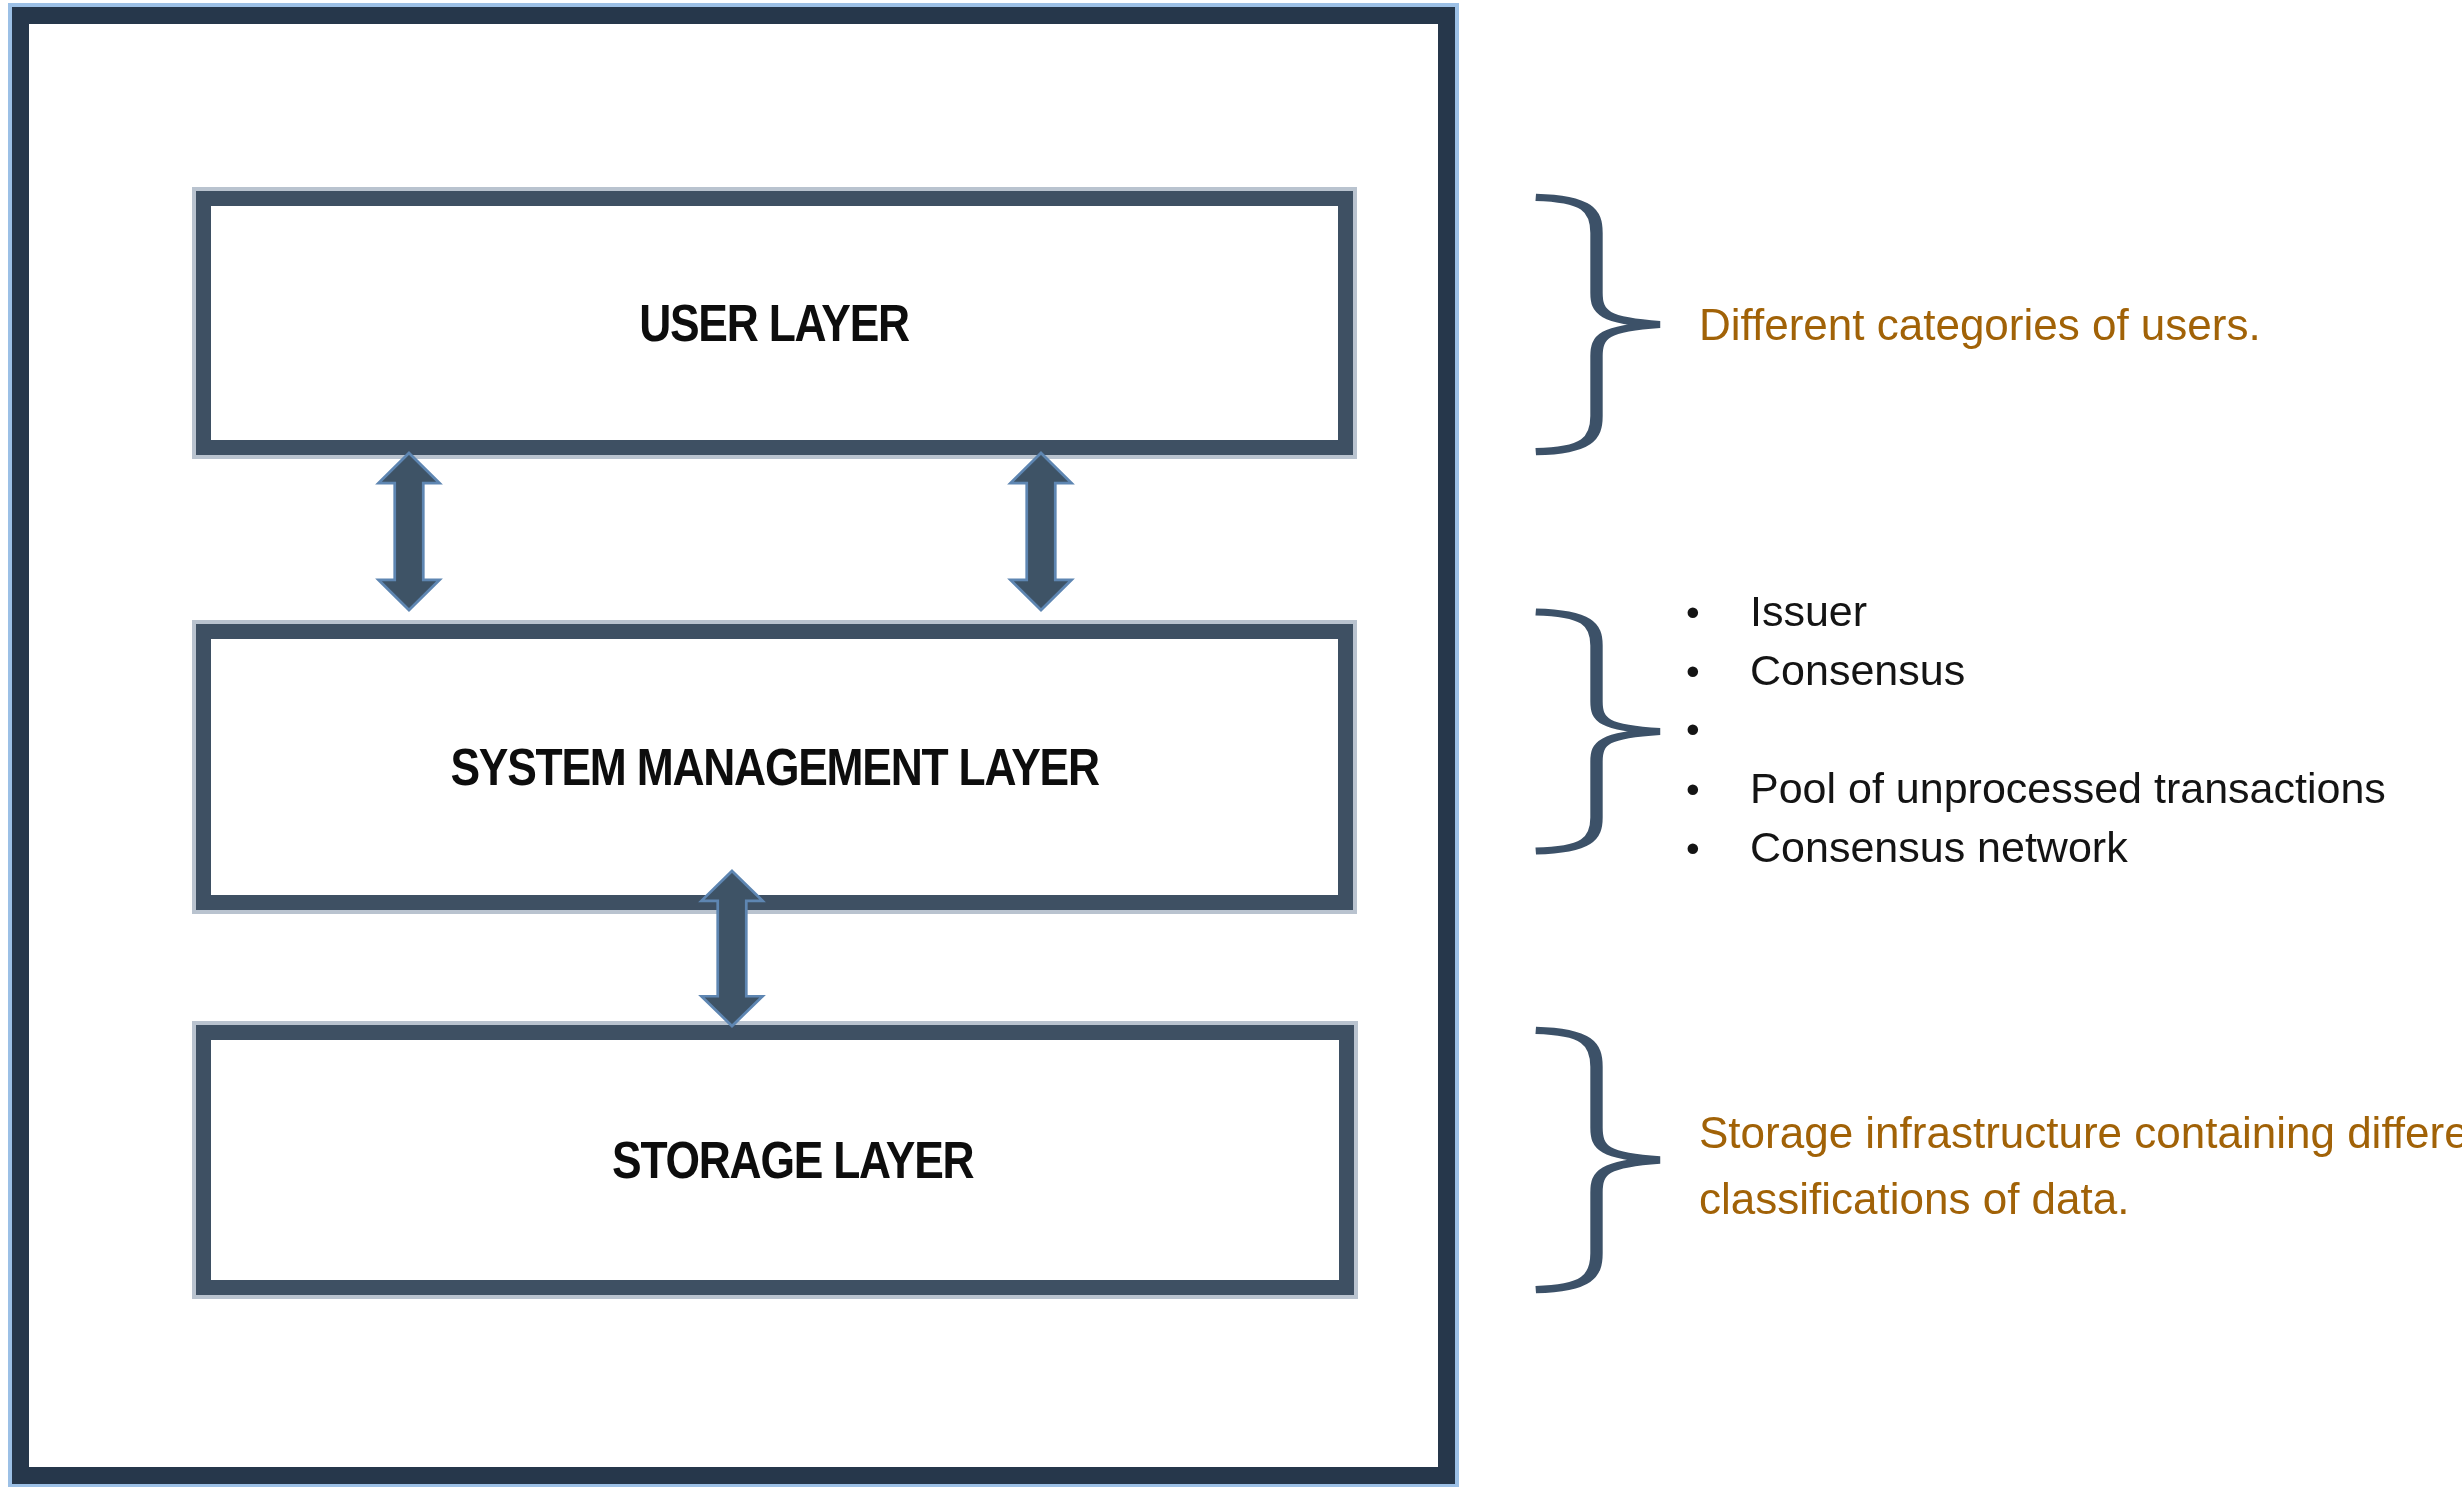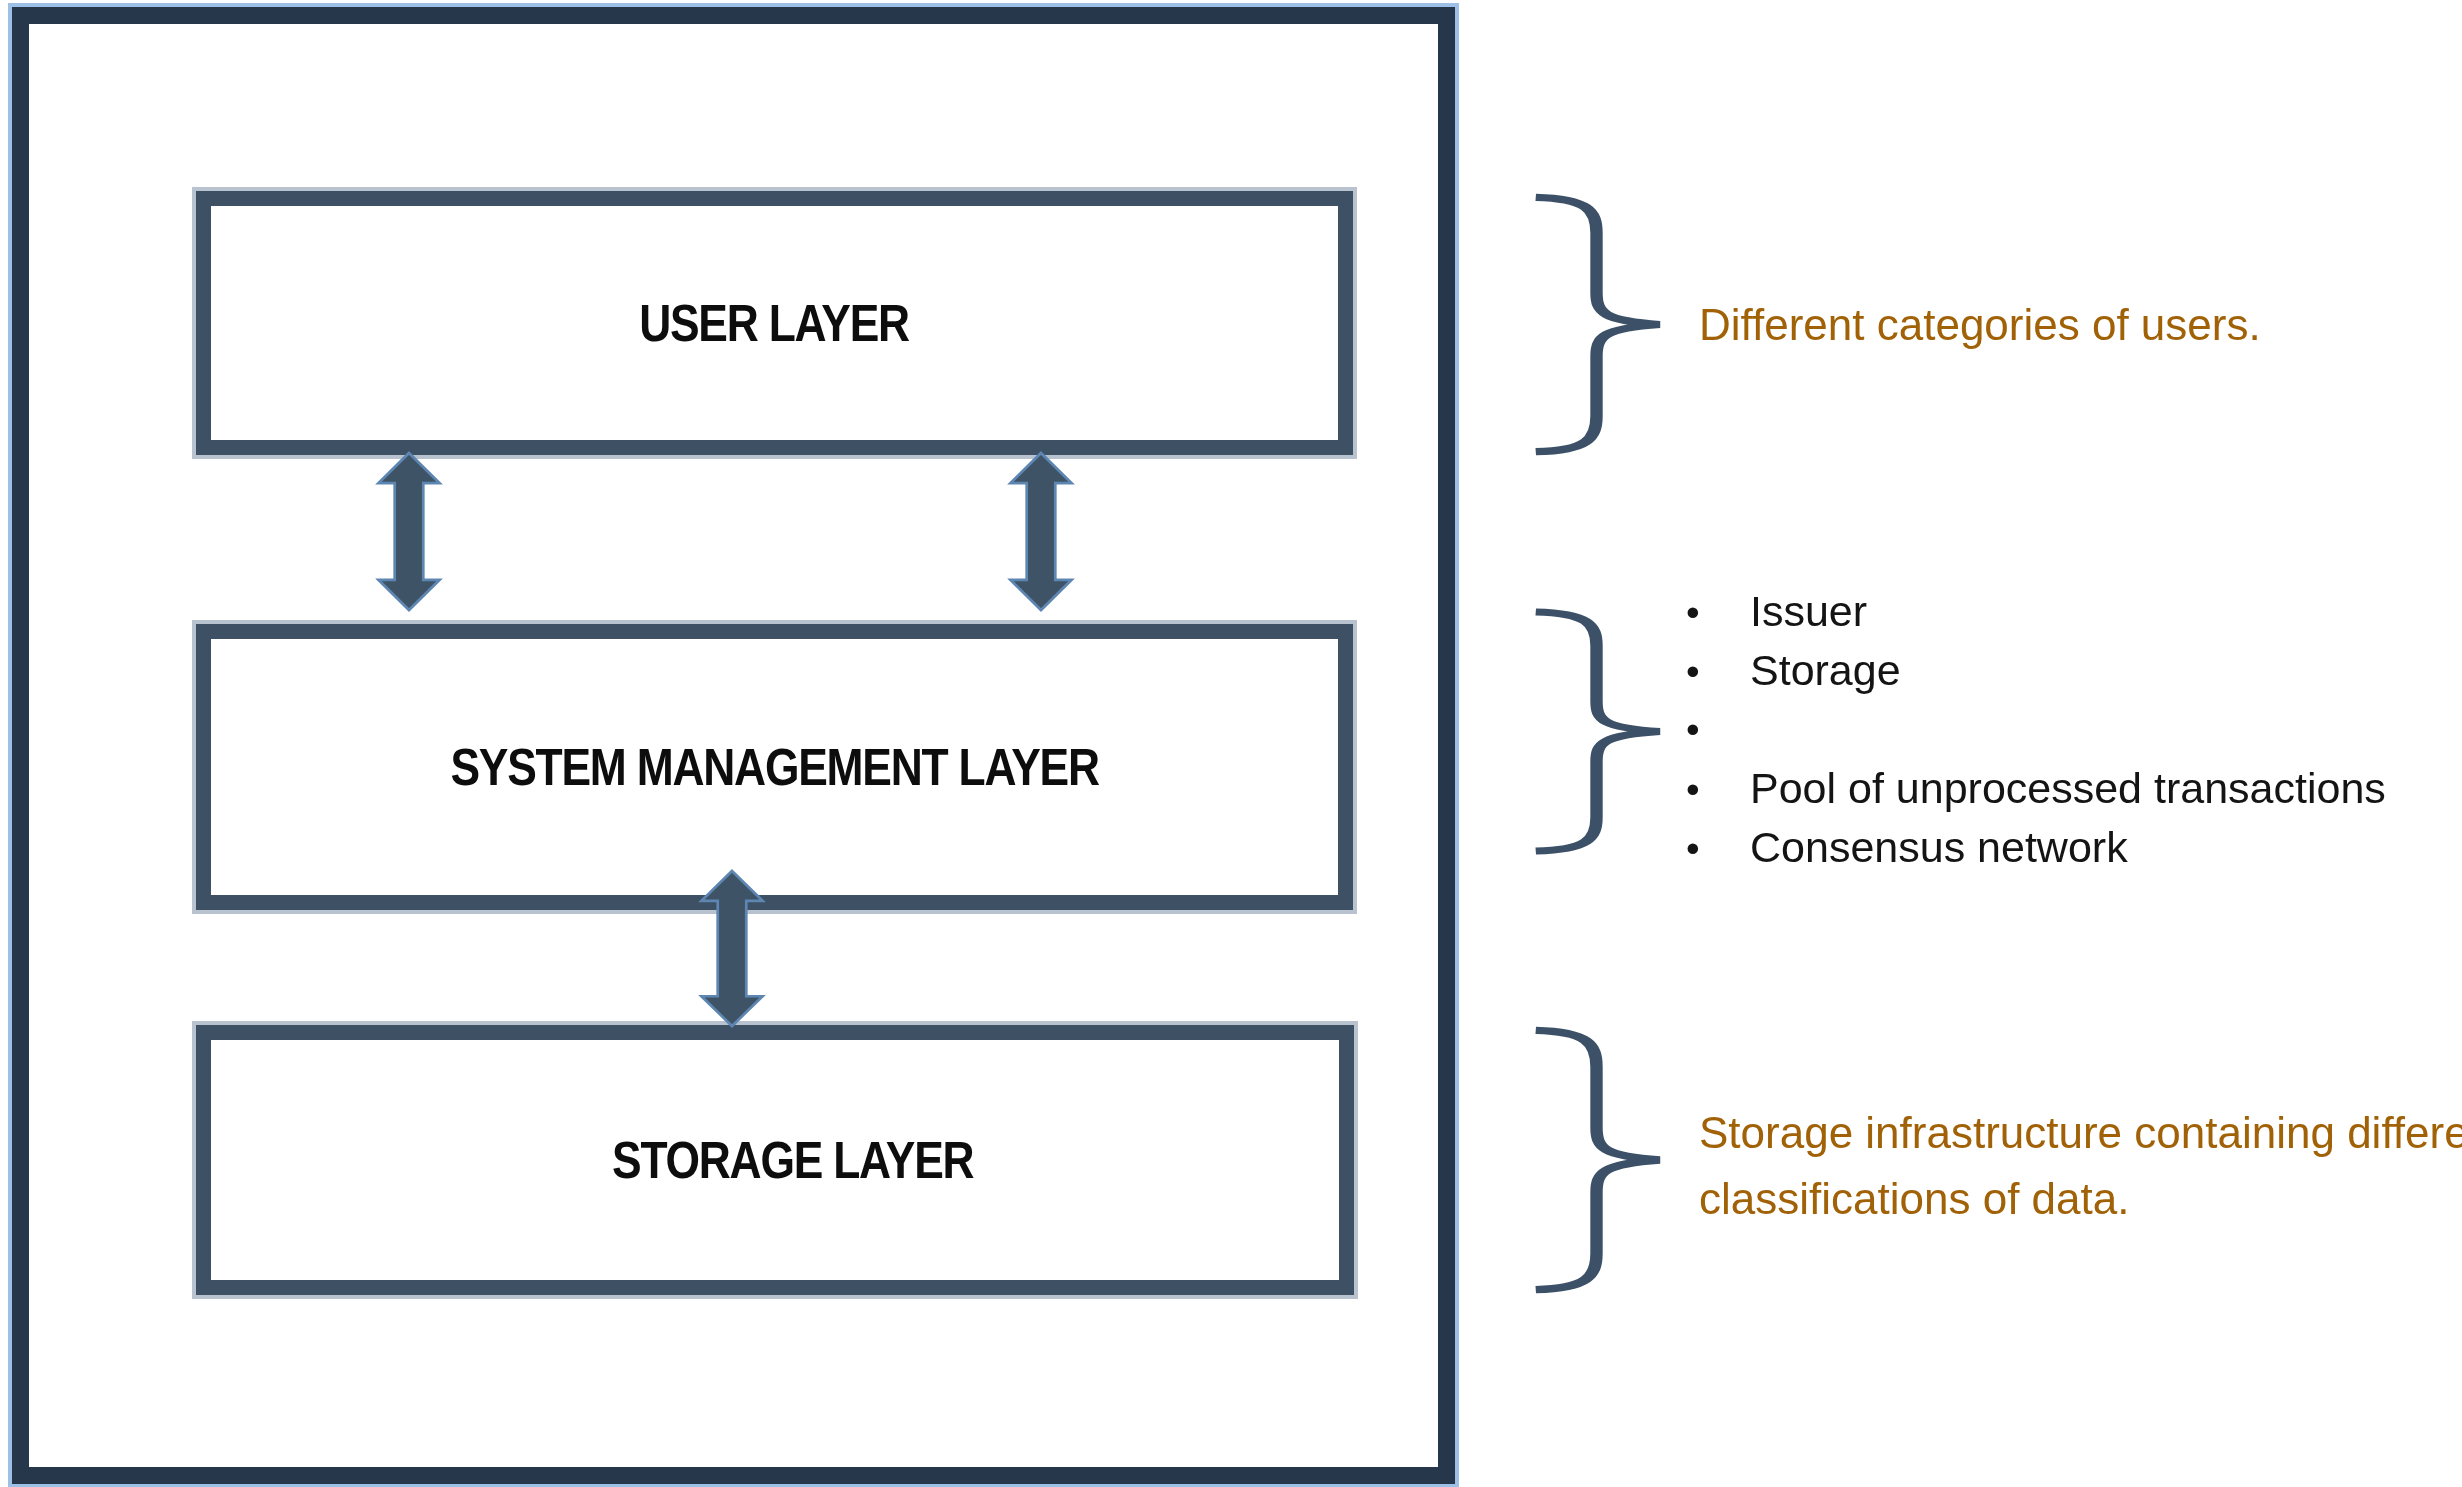--- a/index.html
+++ b/index.html
@@ -157,21 +157,21 @@
 
   <div class="ann ann-user">Different categories of users.</div>
 
   <ul class="ann-list">
     <li>
       <span class="bullet">•</span>
       <span>Issuer</span>
     </li>
     <li>
       <span class="bullet">•</span>
-      <span>Storage</span>
+      <span>Consensus</span>
     </li>
     <li>
       <span class="bullet">•</span>
     </li>
     <li>
       <span class="bullet">•</span>
       <span>Pool of unprocessed transactions</span>
     </li>
     <li>
       <span class="bullet">•</span>

